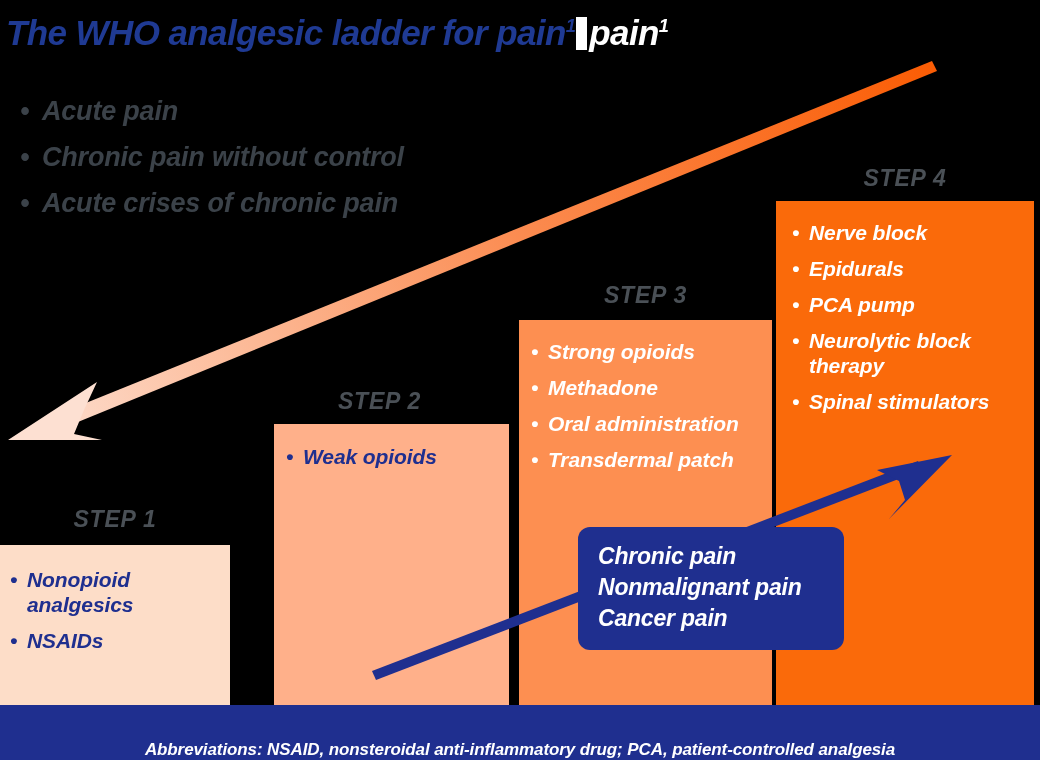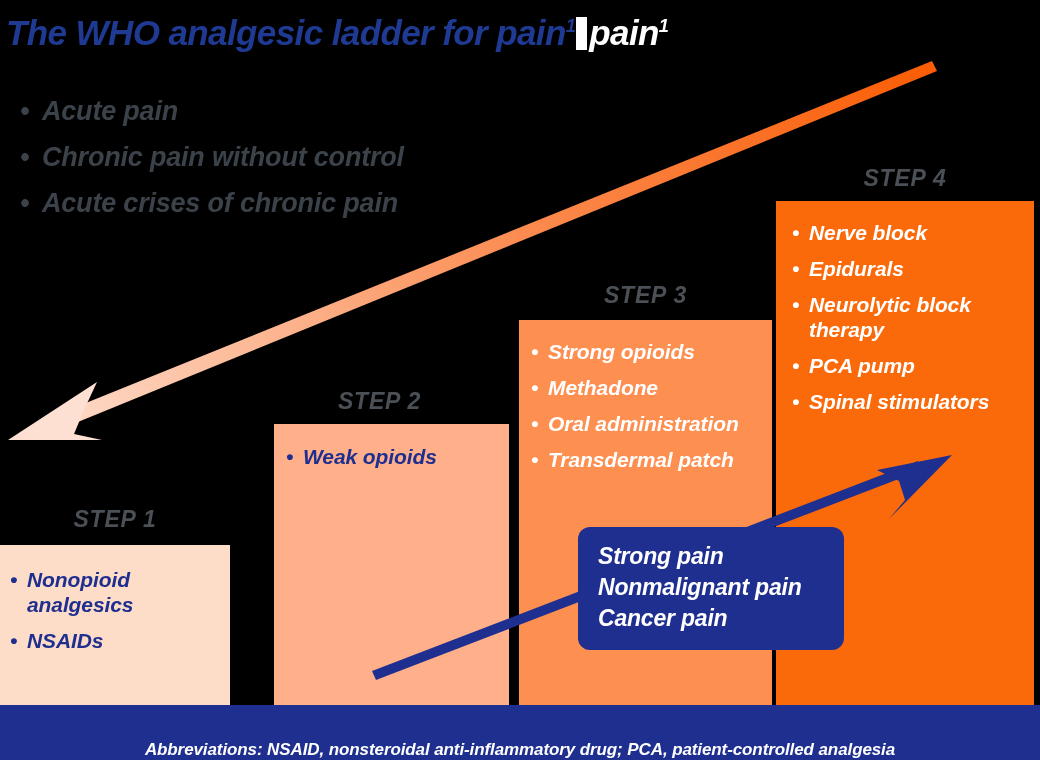--- a/index.html
+++ b/index.html
@@ -225,34 +225,34 @@
       </ul>
     </div>
   </div>
 
   <div class="bar-label" id="lab4">STEP 4</div>
   <div class="bar" id="bar4">
     <div class="inner">
       <ul>
         <li>Nerve block</li>
         <li>Epidurals</li>
+        <li>PCA pump</li>
         <li>Neurolytic block therapy</li>
-        <li>PCA pump</li>
         <li>Spinal stimulators</li>
       </ul>
     </div>
   </div>
 
   <svg class="arrow-svg blue" viewBox="0 0 1040 760" xmlns="http://www.w3.org/2000/svg">
     <polygon points="372,671 376,680 922,470 918,461" fill="#1f2f8f"></polygon>
     <polygon points="952,455 877,470 899,481 905,500 889,519" fill="#1f2f8f"></polygon>
   </svg>
 
   <div class="callout">
-    <div>Strong pain</div>
+    <div>Chronic pain</div>
     <div>Nonmalignant pain</div>
     <div>Cancer pain</div>
   </div>
 
   <div id="footer">
     <span>Abbreviations: NSAID, nonsteroidal anti-inflammatory drug; PCA, patient-controlled analgesia</span>
   </div>
 
 </div>
 

